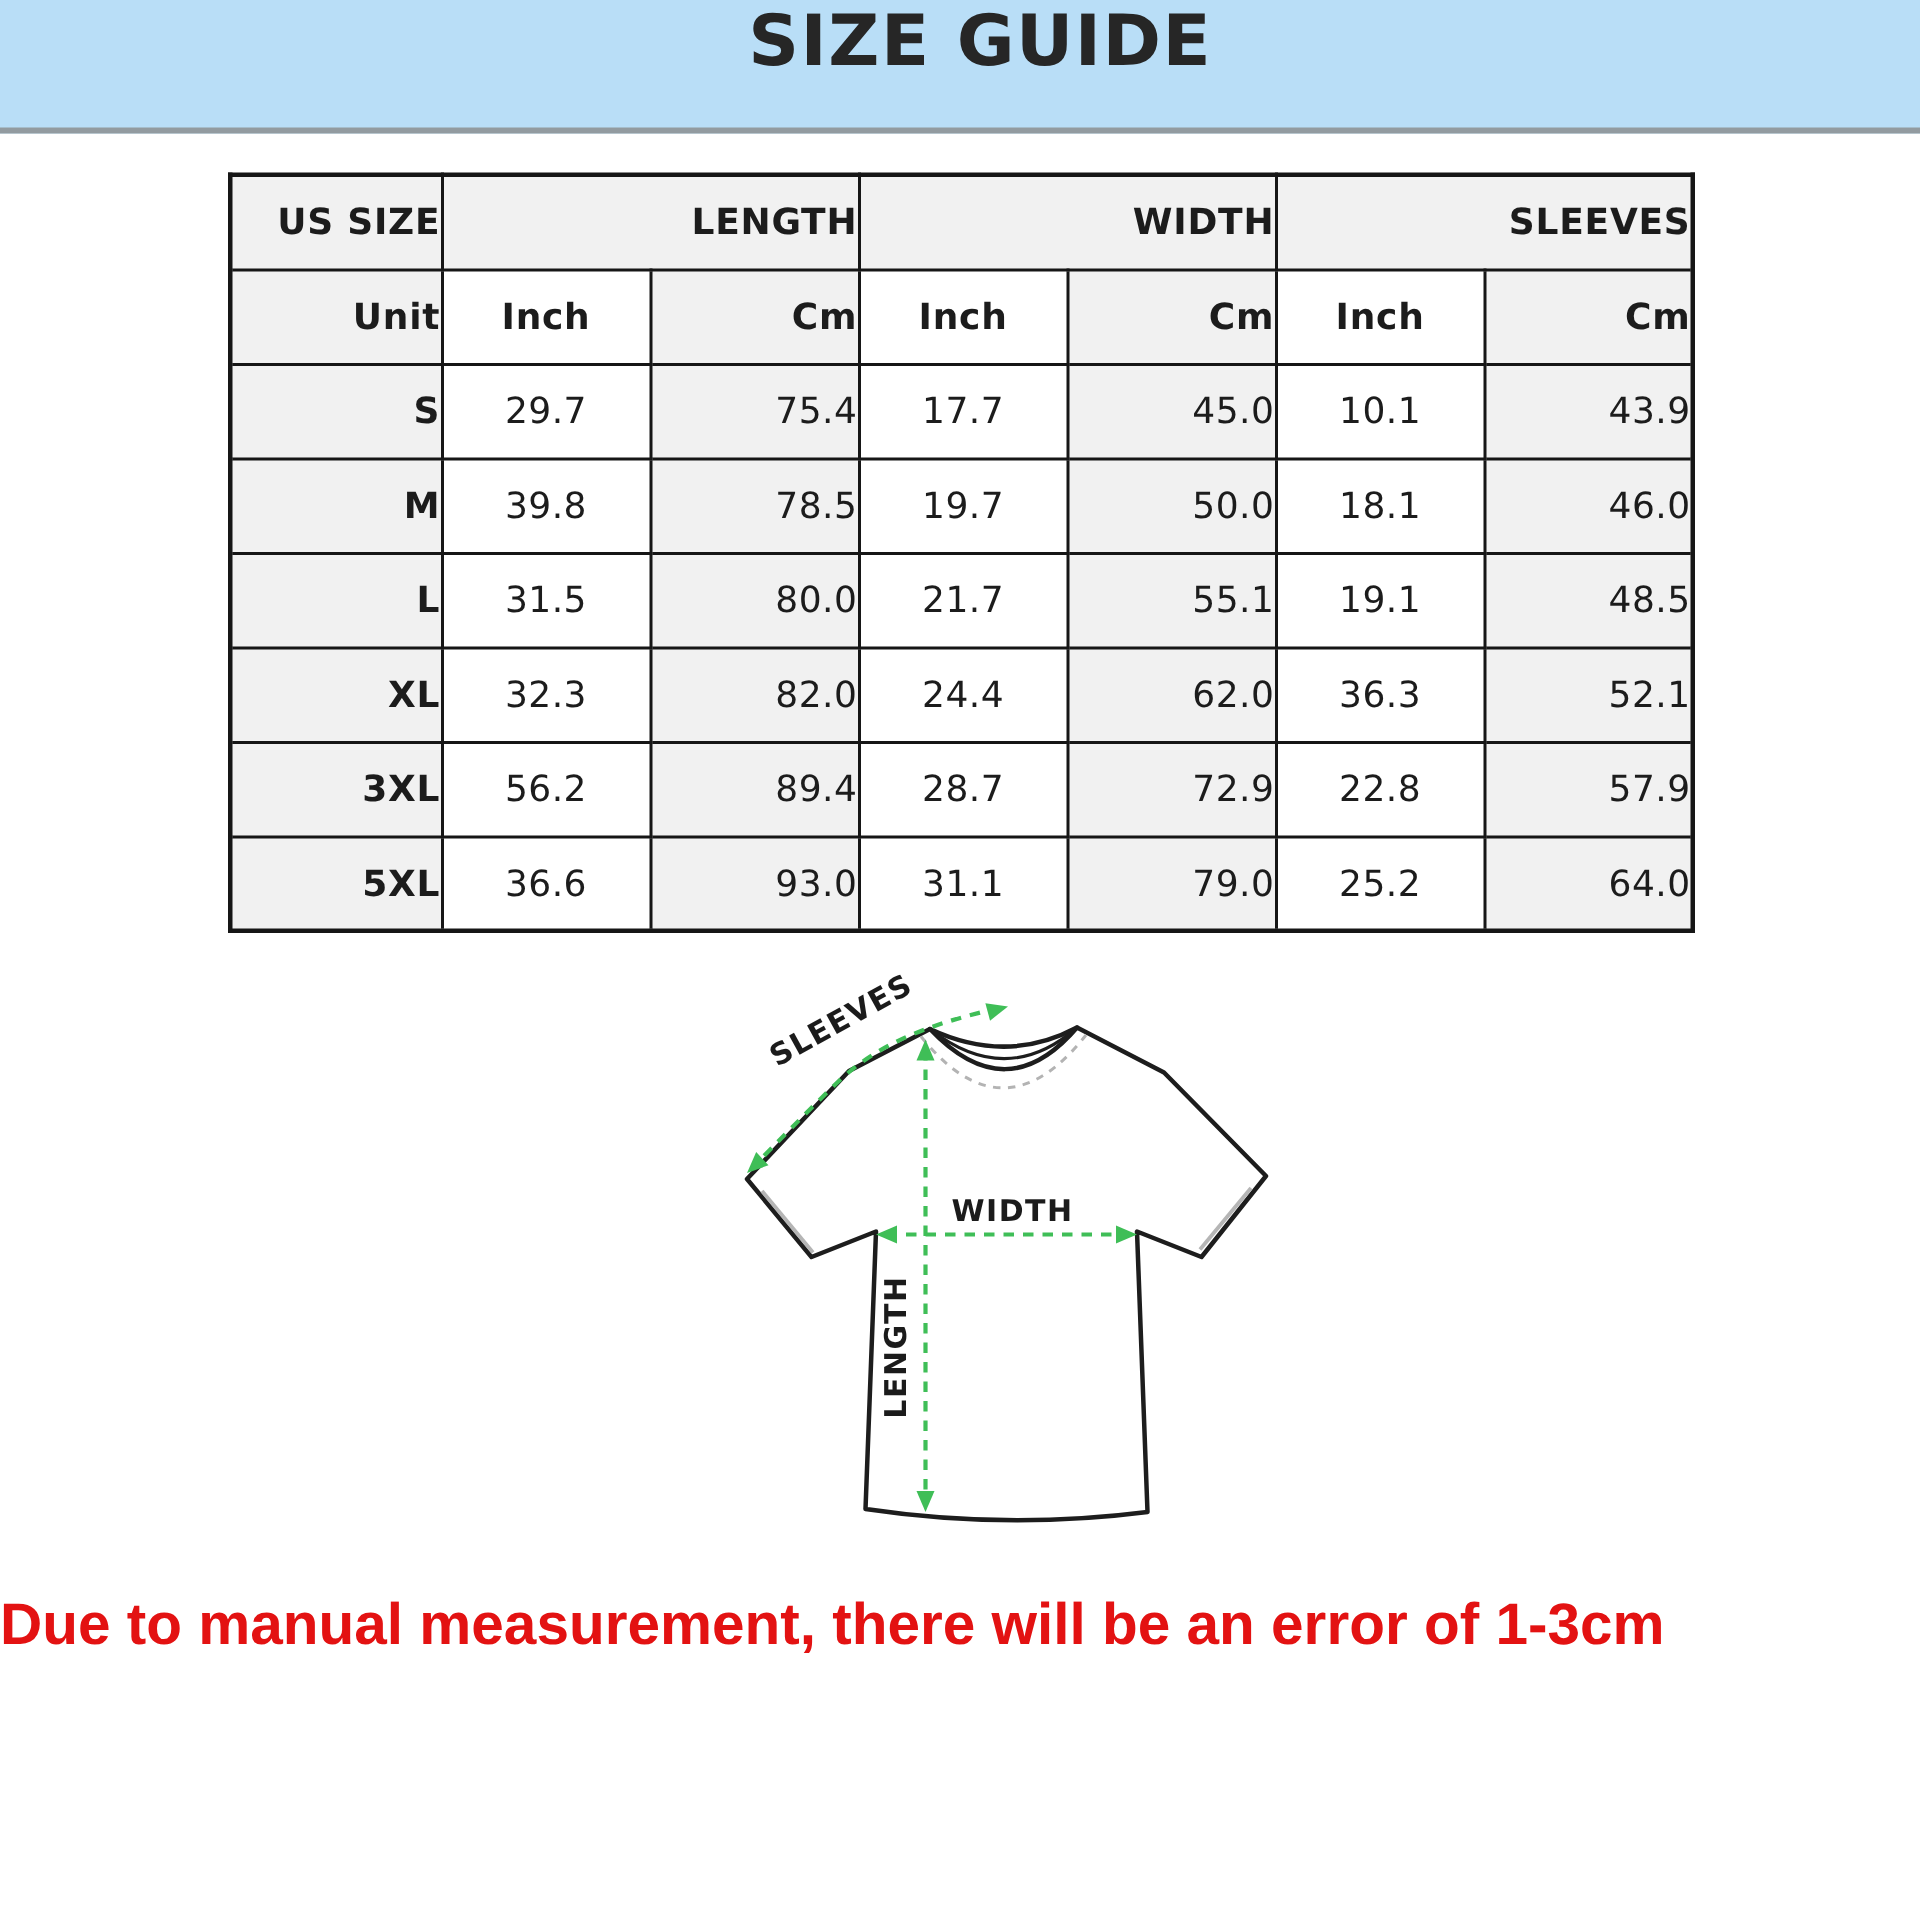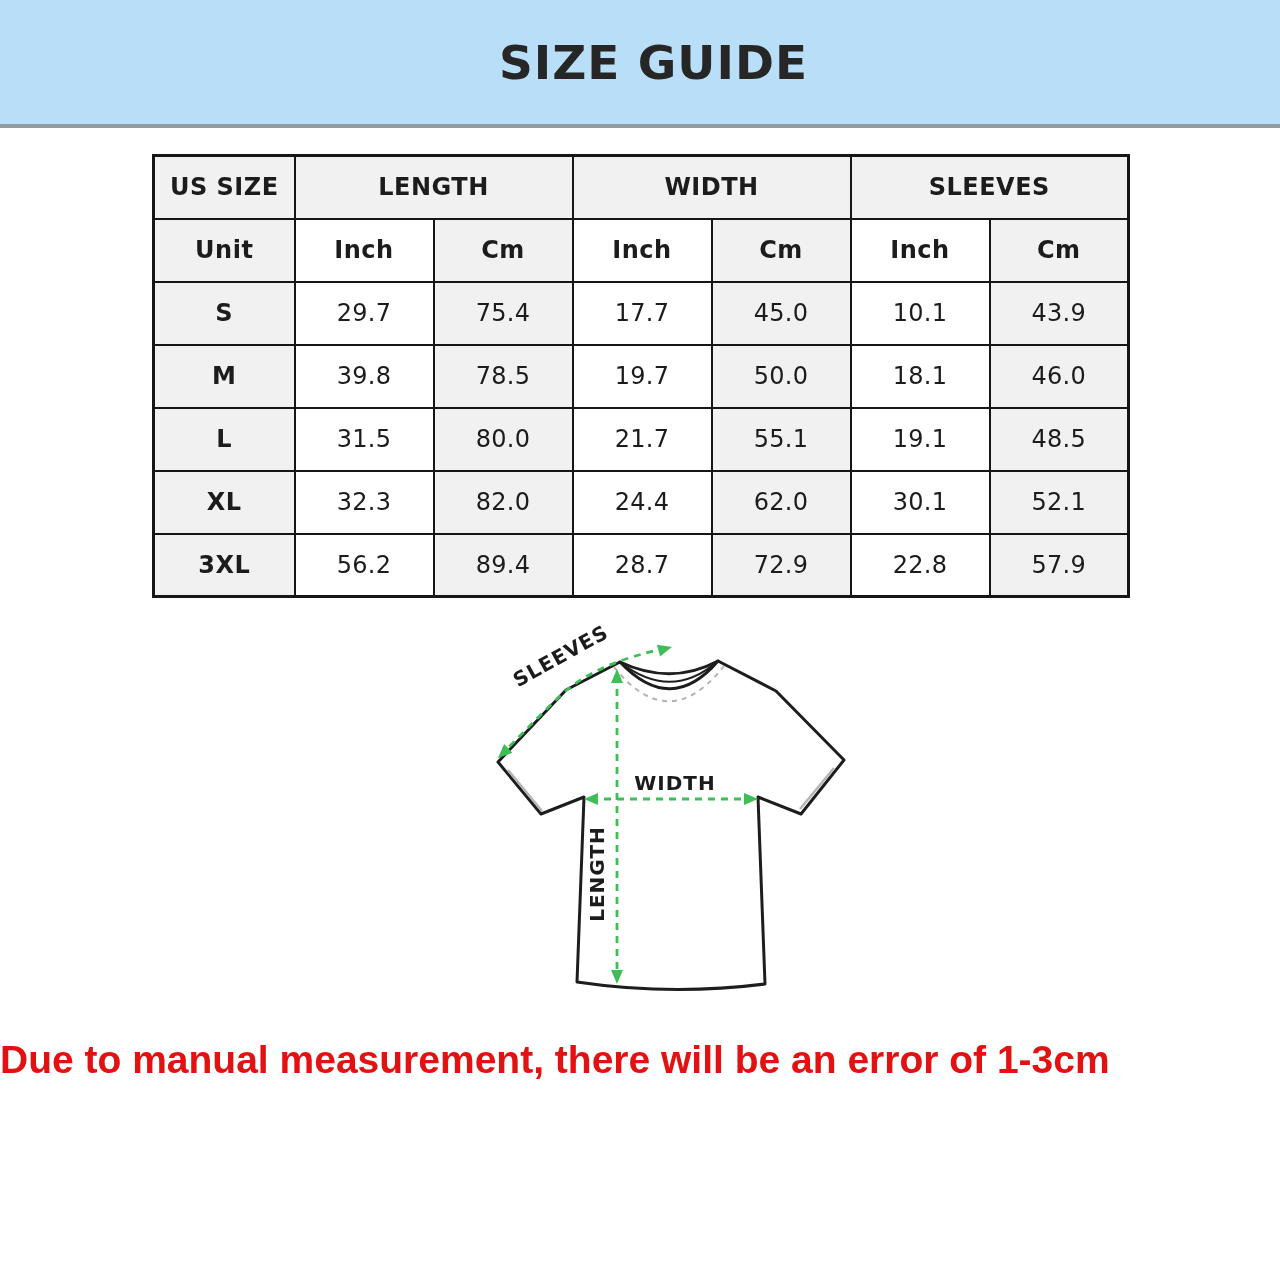--- a/index.html
+++ b/index.html
@@ -11,40 +11,40 @@
     --green:#3fbe57;
     --red:#e31212;
   }
   *{box-sizing:border-box;}
   html,body{margin:0;padding:0;}
   body{
     width:1280px;height:1280px;overflow:hidden;background:#ffffff;
     font-family:"DejaVu Sans","Liberation Sans",sans-serif;
   }
   .band{
-    height:128px;background:var(--band);
+    height:89px;background:var(--band);
     border-bottom:4px solid var(--band-edge);
-    display:flex;align-items:center;justify-content:center;padding-left:27px;
+    display:flex;justify-content:center;padding-left:27px;
   }
   .title{
     font-size:47px;font-weight:bold;color:#262626;letter-spacing:1px;
   }
   table.size-table{
     border-collapse:collapse;table-layout:fixed;
     width:975px;margin:26px 0 0 152px;
     border:3px solid var(--tborder);
   }
   .size-table th,.size-table td{
     border:2.5px solid var(--tborder);
     height:63px;padding:0;text-align:center;vertical-align:middle;
     background:#ffffff;color:#1c1c1c;
   }
   .size-table th{font-weight:bold;font-size:24px;letter-spacing:.5px;}
   .size-table td{font-weight:500;font-size:24px;letter-spacing:.3px;}
-  .size-table .shade{background:var(--shade);}
+  .size-table .shade{background:var(--shade);text-align:right;}
   .diagram{
     width:460px;height:410px;
     margin:16px auto 0;position:relative;left:28px;
   }
   .svg-label{
     font-family:"DejaVu Sans","Liberation Sans",sans-serif;
     font-size:20px;font-weight:bold;fill:#1b1b1b;letter-spacing:1px;
   }
   .note{
     margin-top:14px;text-align:left;
@@ -113,31 +113,40 @@
         <td class="shade">55.1</td>
         <td>19.1</td>
         <td class="shade">48.5</td>
       </tr>
       <tr>
         <th class="shade">XL</th>
         <td>32.3</td>
         <td class="shade">82.0</td>
         <td>24.4</td>
         <td class="shade">62.0</td>
-        <td>30.1</td>
+        <td>36.3</td>
         <td class="shade">52.1</td>
       </tr>
       <tr>
         <th class="shade">3XL</th>
         <td>56.2</td>
         <td class="shade">89.4</td>
         <td>28.7</td>
         <td class="shade">72.9</td>
         <td>22.8</td>
         <td class="shade">57.9</td>
+      </tr>
+      <tr>
+        <th class="shade">5XL</th>
+        <td>36.6</td>
+        <td class="shade">93.0</td>
+        <td>31.1</td>
+        <td class="shade">79.0</td>
+        <td>25.2</td>
+        <td class="shade">64.0</td>
       </tr>
     </tbody>
 </table>
 
 <div class="diagram">
   <svg viewBox="0 0 460 410" width="460" height="410">
 
     <path d="M182,48 Q233,102 280,47 L338,77 L406,146 L363,200 L320,183
          C323,250 325,310 327,370 Q233,382 139,368 C141,310 143,250 146,183
          L103,200 L60,148 L128,76 Z" fill="#ffffff" stroke="var(--ink)" stroke-width="3" stroke-linejoin="round"></path>

